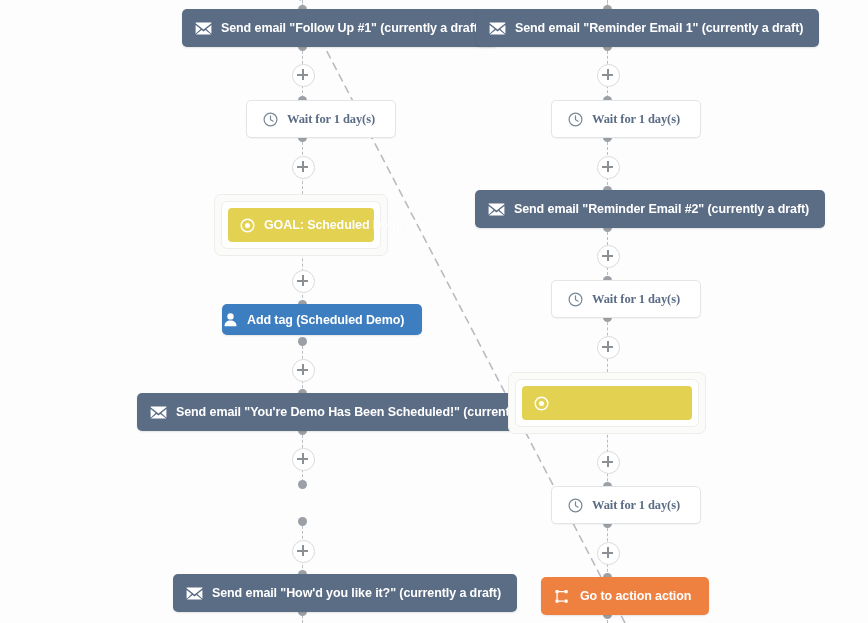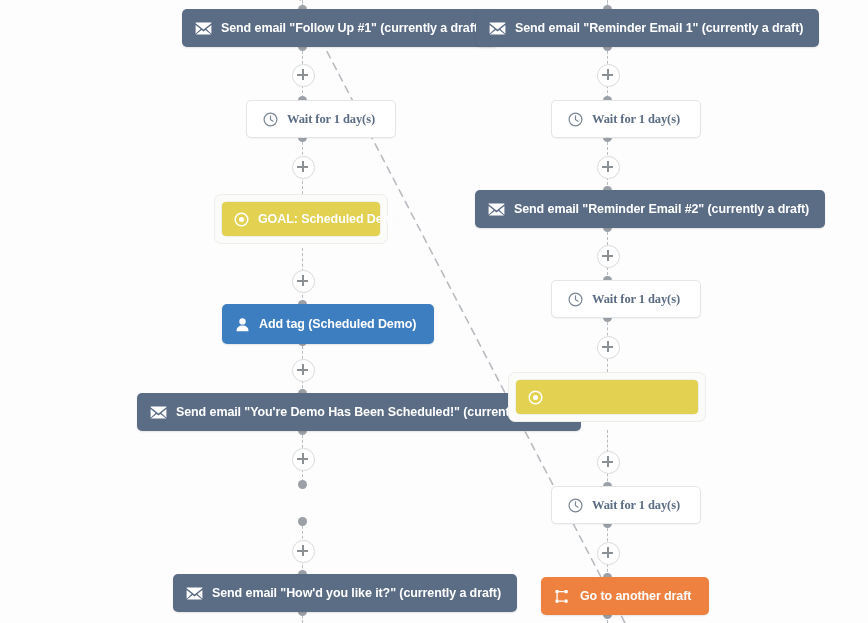--- a/index.html
+++ b/index.html
@@ -108,22 +108,22 @@
   }
   .node.email .lbl {
     color: #ffffff;
     font-size: 12.5px;
     margin-left: 9px;
   }
 
   
   .node.tag {
     background: #3d7ec0;
-    height: 40px;
-    padding: 0 18px 0 13px;
+    height: 31px;
+    padding: 0 18px 0 1px;
     box-shadow: 0 1px 2px rgba(0,0,0,0.10);
   }
   .node.tag .lbl {
     color: #ffffff;
     font-size: 12.5px;
     margin-left: 9px;
   }
 
   
   .node.goto {
@@ -162,20 +162,21 @@
     border: 1px solid #ededea;
     border-radius: 7px;
     padding: 6px;
     z-index: 6;
   }
   .goal-inner {
     box-sizing: border-box;
     background: #ffffff;
     border: 1px solid #eeeeea;
     border-radius: 6px;
+    padding: 6px;
   }
   .node.goal {
     position: relative;
     background: #e3d251;
     height: 34px;
     border-radius: 4px;
     padding: 0 16px 0 12px;
     display: flex;
     align-items: center;
   }
@@ -387,17 +388,17 @@
   <div class="node goto" style="left:541px; top:577px;">
     <span class="ico">
       <svg width="15" height="15" viewBox="0 0 15 15">
         <rect x="0.5" y="1.0" width="3.2" height="3.2" rx="0.6" fill="#ffffff"></rect>
         <rect x="0.5" y="10.5" width="3.2" height="3.2" rx="0.6" fill="#ffffff"></rect>
         <rect x="9.5" y="1.0" width="3.2" height="3.2" rx="0.6" fill="#ffffff"></rect>
         <rect x="9.5" y="10.5" width="3.2" height="3.2" rx="0.6" fill="#ffffff"></rect>
         <path d="M2.1 4.2 L2.1 10.5 M3.7 2.6 L9.5 2.6 M3.7 12.1 L9.5 12.1" stroke="#ffffff" stroke-width="1.3" fill="none"></path>
       </svg>
     </span>
-    <span class="lbl">Go to another draft</span>
+    <span class="lbl">Go to action action</span>
   </div>
   <div class="dot" style="left:607px; top:614px;"></div>
 
 </div>
 
 </body></html>

